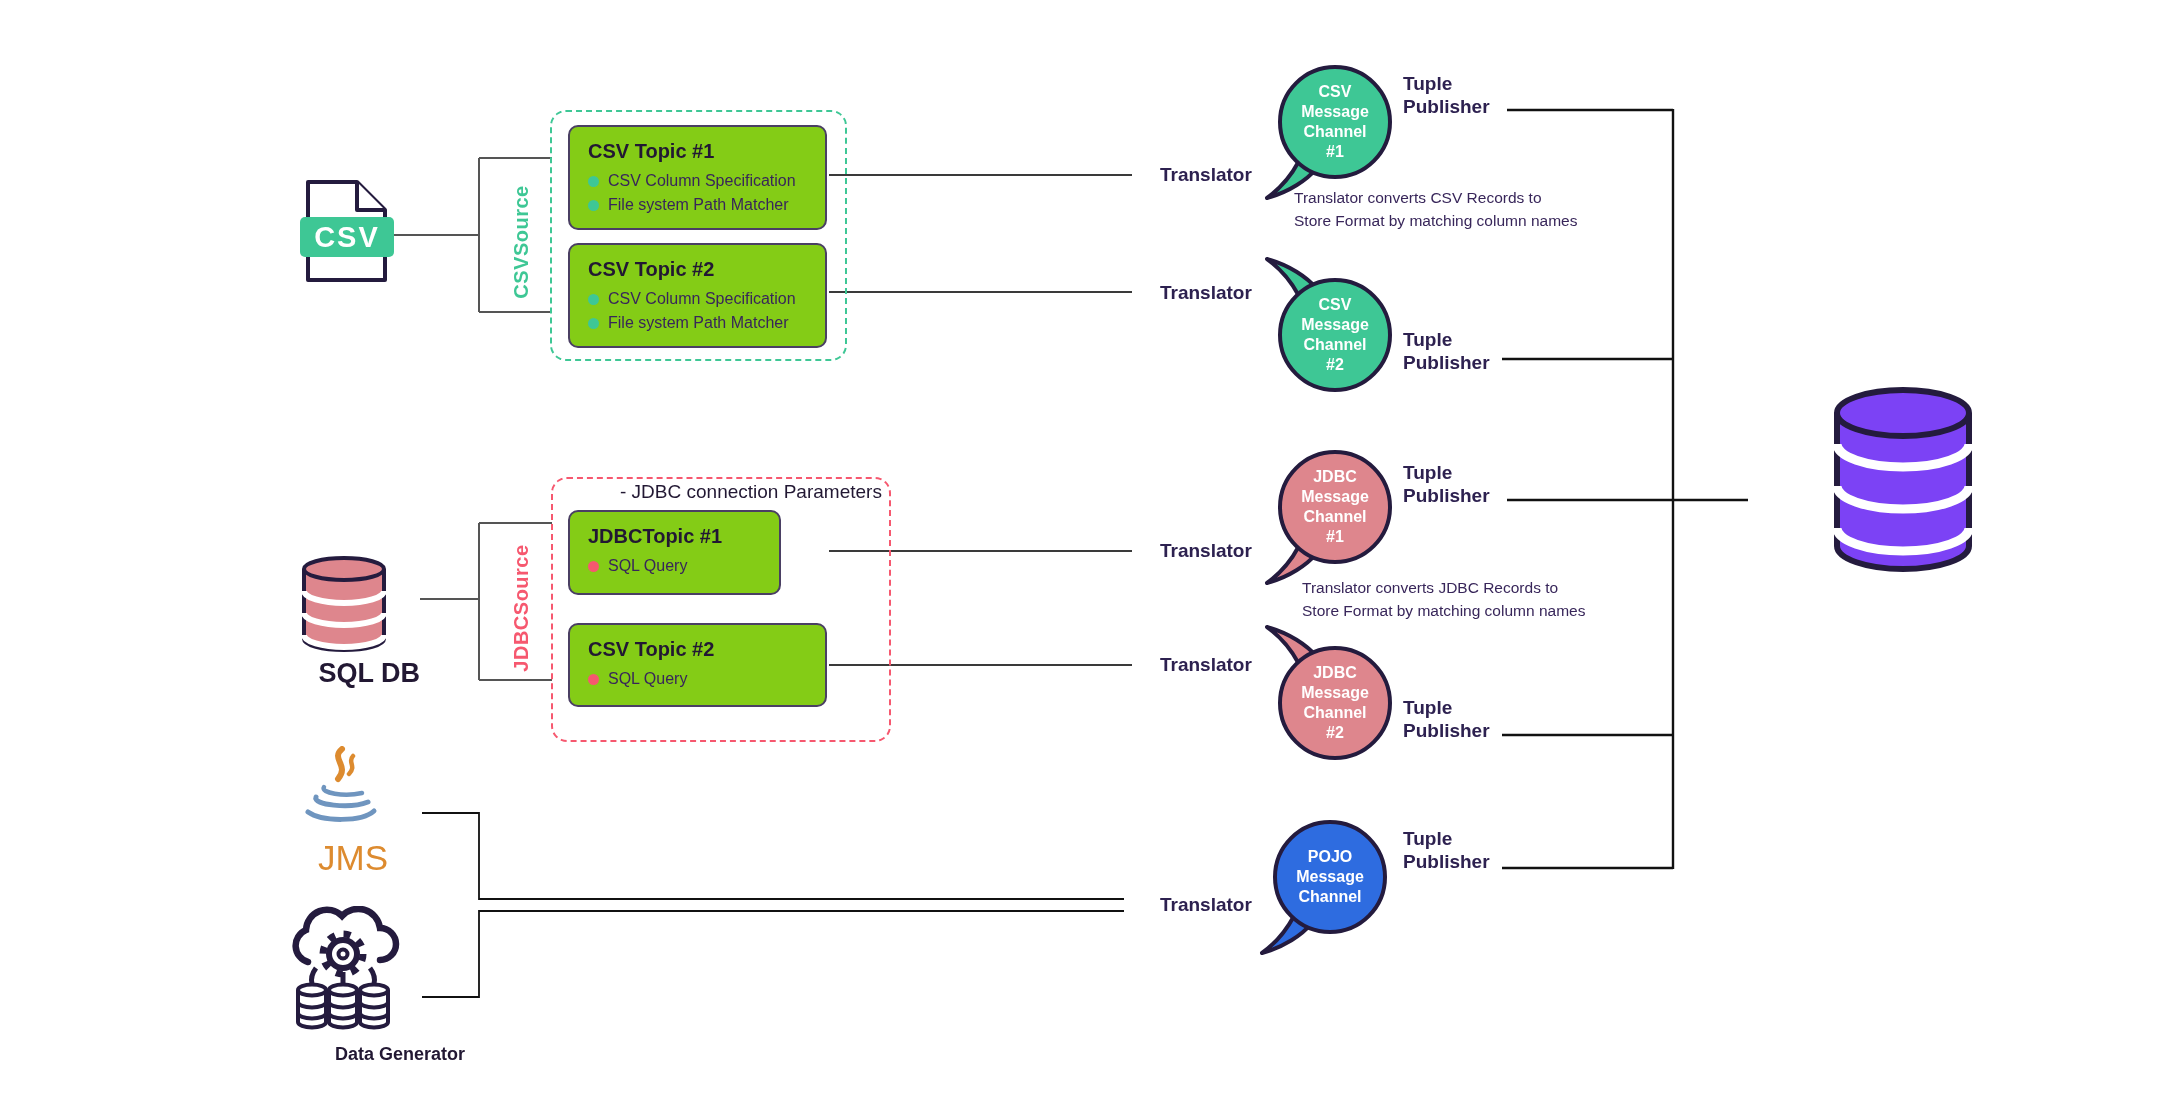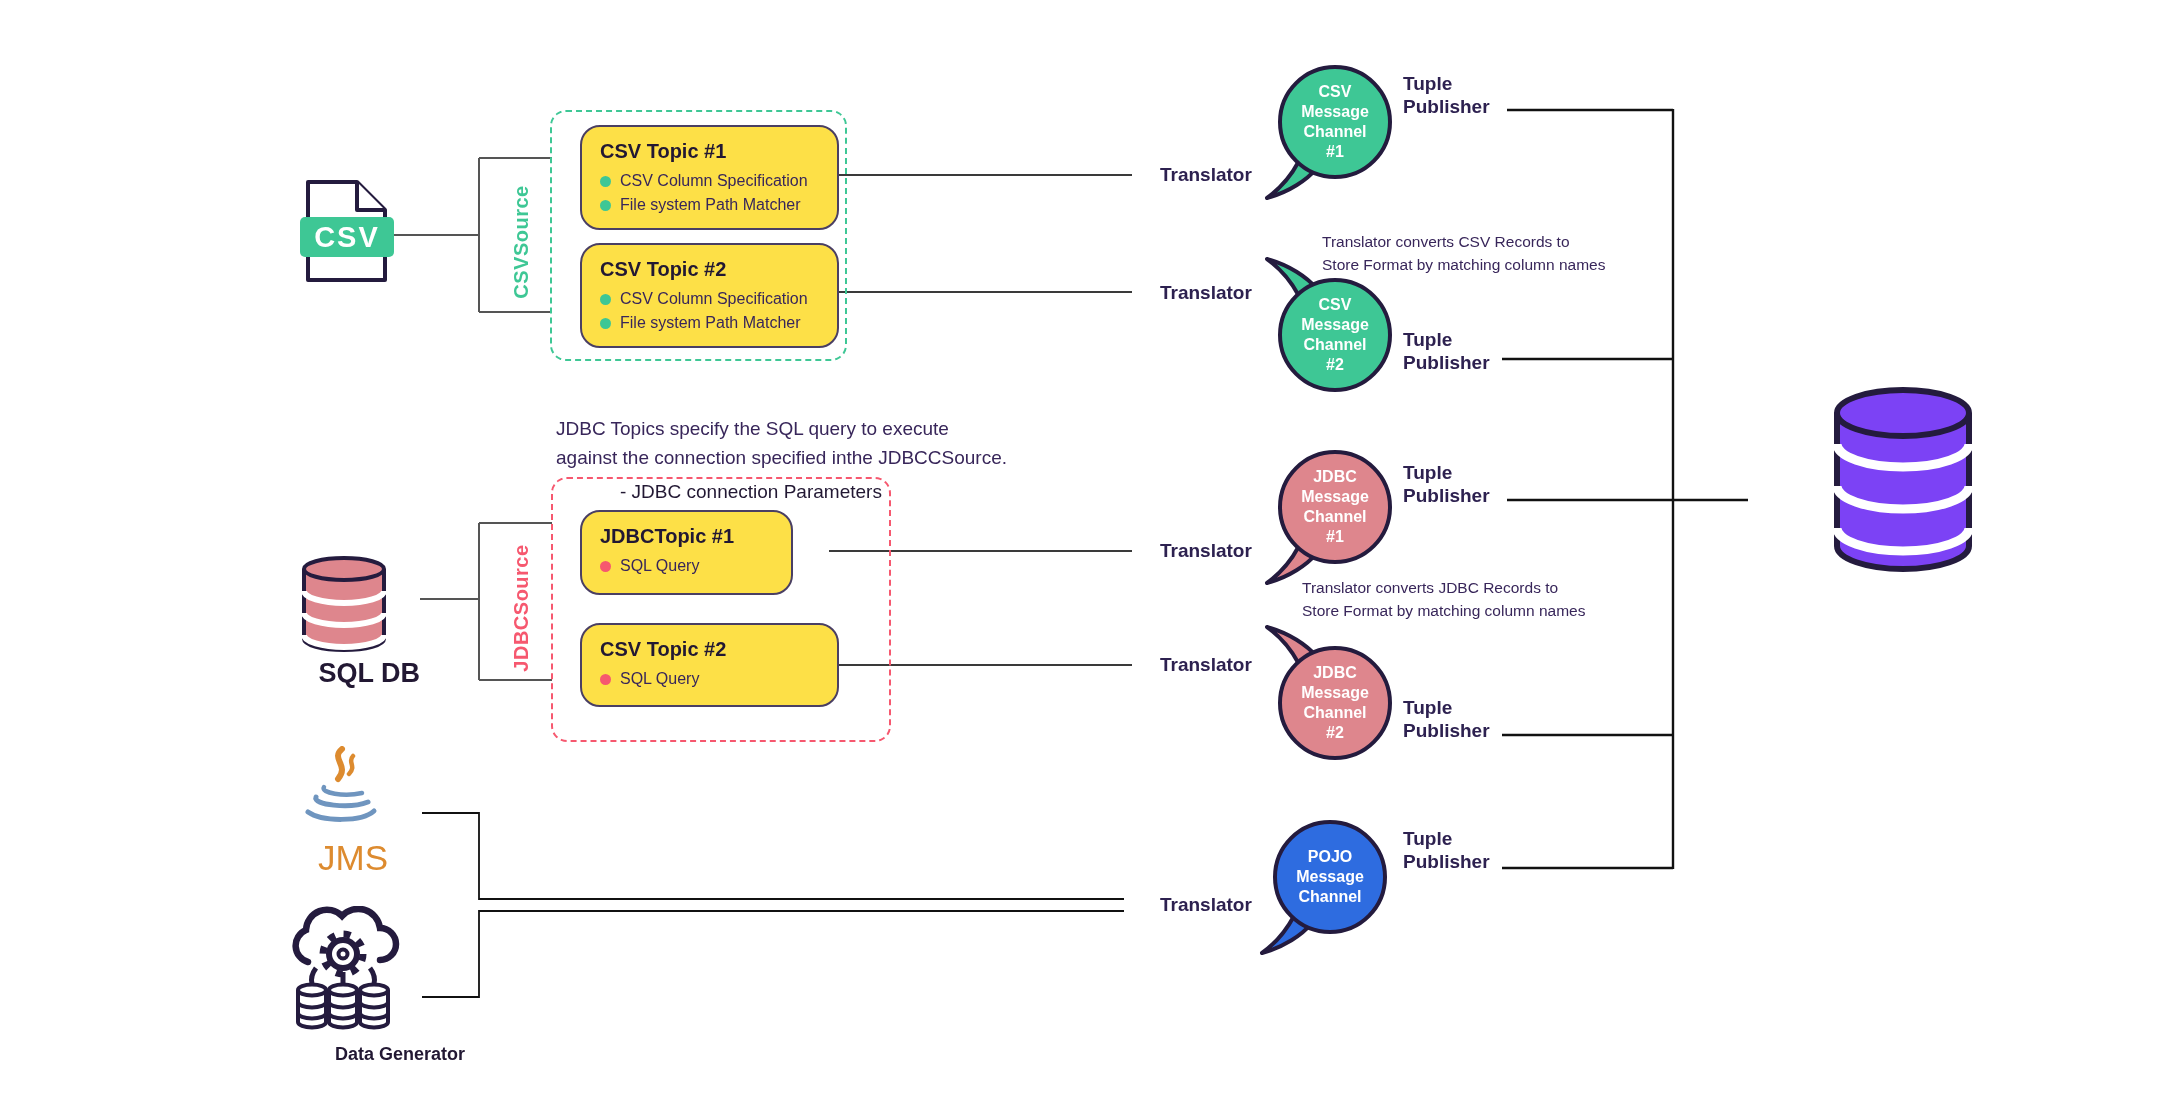--- a/index.html
+++ b/index.html
@@ -12,22 +12,22 @@
   .canvas{position:relative;width:2179px;height:1093px;background:#fff;overflow:hidden;}
   .abs{position:absolute;}
   .pre{white-space:pre-line;}
   .note{font-size:19px;line-height:1.55;color:var(--dark);}
   .srcbox{position:absolute;border:2px dashed var(--green);border-radius:16px;background:transparent;}
   .srcbox.redbox{border-color:var(--red);}
   .rot{position:absolute;transform:rotate(-90deg);transform-origin:center;font-weight:bold;
        font-size:20px;letter-spacing:.5px;text-align:center;}
   .rot.greent{color:var(--green);}
   .rot.redt{color:var(--red);}
-  .topic{position:absolute;background:#fde047;border:2px solid #4a3f63;border-radius:20px;
-         padding:13px 18px;box-sizing:border-box;margin-left:12px;}
+  .topic{position:absolute;background:#84cc16;border:2px solid #4a3f63;border-radius:10px;
+         padding:13px 18px;box-sizing:border-box;}
   .topic-title{font-size:20px;font-weight:bold;color:var(--ink);margin-bottom:9px;}
   .bullet{display:flex;align-items:center;gap:9px;font-size:16px;color:var(--dark);margin-top:6px;}
   .dot{width:11px;height:11px;border-radius:50%;flex:0 0 auto;}
   .dot.gdot{background:var(--green);}
   .dot.rdot{background:var(--red);}
   .lbl{position:absolute;font-weight:bold;font-size:19px;color:#2d2150;line-height:1.22;}
   .caption{position:absolute;font-size:15.5px;line-height:1.5;color:var(--dark);}
   .bubble{position:absolute;width:150px;height:150px;}
   .bubble svg{position:absolute;left:0;top:0;}
   .bubble .shape{stroke:var(--outline);stroke-width:4;}
@@ -86,22 +86,20 @@
     <path class="pb" d="M422 997 H479 V911 H1124" marker-end="url(#ahb)"></path>
 
     <path class="pt" d="M1507 110 H1673"></path>
     <path class="pt" d="M1502 359 H1673"></path>
     <path class="pt" d="M1502 735 H1673"></path>
     <path class="pt" d="M1502 868 H1673"></path>
     <path class="pt" d="M1673 109 V869"></path>
     <path class="pt" d="M1507 500 H1748" marker-end="url(#ahbig)"></path>
   </svg>
 
-  <div class="abs note pre" style="left:556px;top:414px;">JDBC Topics specify the SQL query to execute
-against the connection specified inthe JDBCCSource.</div>
 
   <div class="abs" style="left:300px;top:180px;width:94px;height:102px;">
     <svg width="94" height="102" viewBox="0 0 94 102">
       <path d="M8 2 H57 L85 30 V100 H8 Z" fill="#fff" stroke="#241b3e" stroke-width="4" stroke-linejoin="round"></path>
       <path d="M57 2 V30 H85" fill="#fff" stroke="#241b3e" stroke-width="4" stroke-linejoin="round"></path>
     </svg>
     <div class="csv-banner">CSV</div>
   </div>
 
   <div class="srcbox" style="left:550px;top:110px;width:293px;height:247px;"></div>
@@ -262,21 +260,21 @@
   <div class="bubble blueb td" style="left:1250px;top:811px;">
     <svg width="150" height="150" viewBox="0 0 150 150">
       <path class="shape" d="M44 105 C36 120 26 132 12 142 C34 136 52 124 62 112 Z" stroke-linejoin="round"></path>
       <circle class="shape" cx="80" cy="66" r="55"></circle>
     </svg>
     <div class="bubble-text pre">POJO
 Message
 Channel</div>
   </div>
 
-  <div class="caption pre" style="left:1322px;top:186px;margin-top:44px;">Translator converts CSV Records to
+  <div class="caption pre" style="left:1294px;top:186px;">Translator converts CSV Records to
 Store Format by matching column names</div>
   <div class="caption pre" style="left:1302px;top:576px;">Translator converts JDBC Records to
 Store Format by matching column names</div>
 
   <div class="abs" style="left:1828px;top:386px;width:150px;height:186px;">
     <svg width="150" height="186" viewBox="0 0 150 186">
       <path d="M9 27 V160 A66 23 0 0 0 141 160 V27" fill="var(--purple)" stroke="#241b3e" stroke-width="6"></path>
       <path d="M9 58 A66 23 0 0 0 141 58" stroke="#ffffff" stroke-width="9" fill="none"></path>
       <path d="M9 100 A66 23 0 0 0 141 100" stroke="#ffffff" stroke-width="9" fill="none"></path>
       <path d="M9 142 A66 23 0 0 0 141 142" stroke="#ffffff" stroke-width="9" fill="none"></path>

